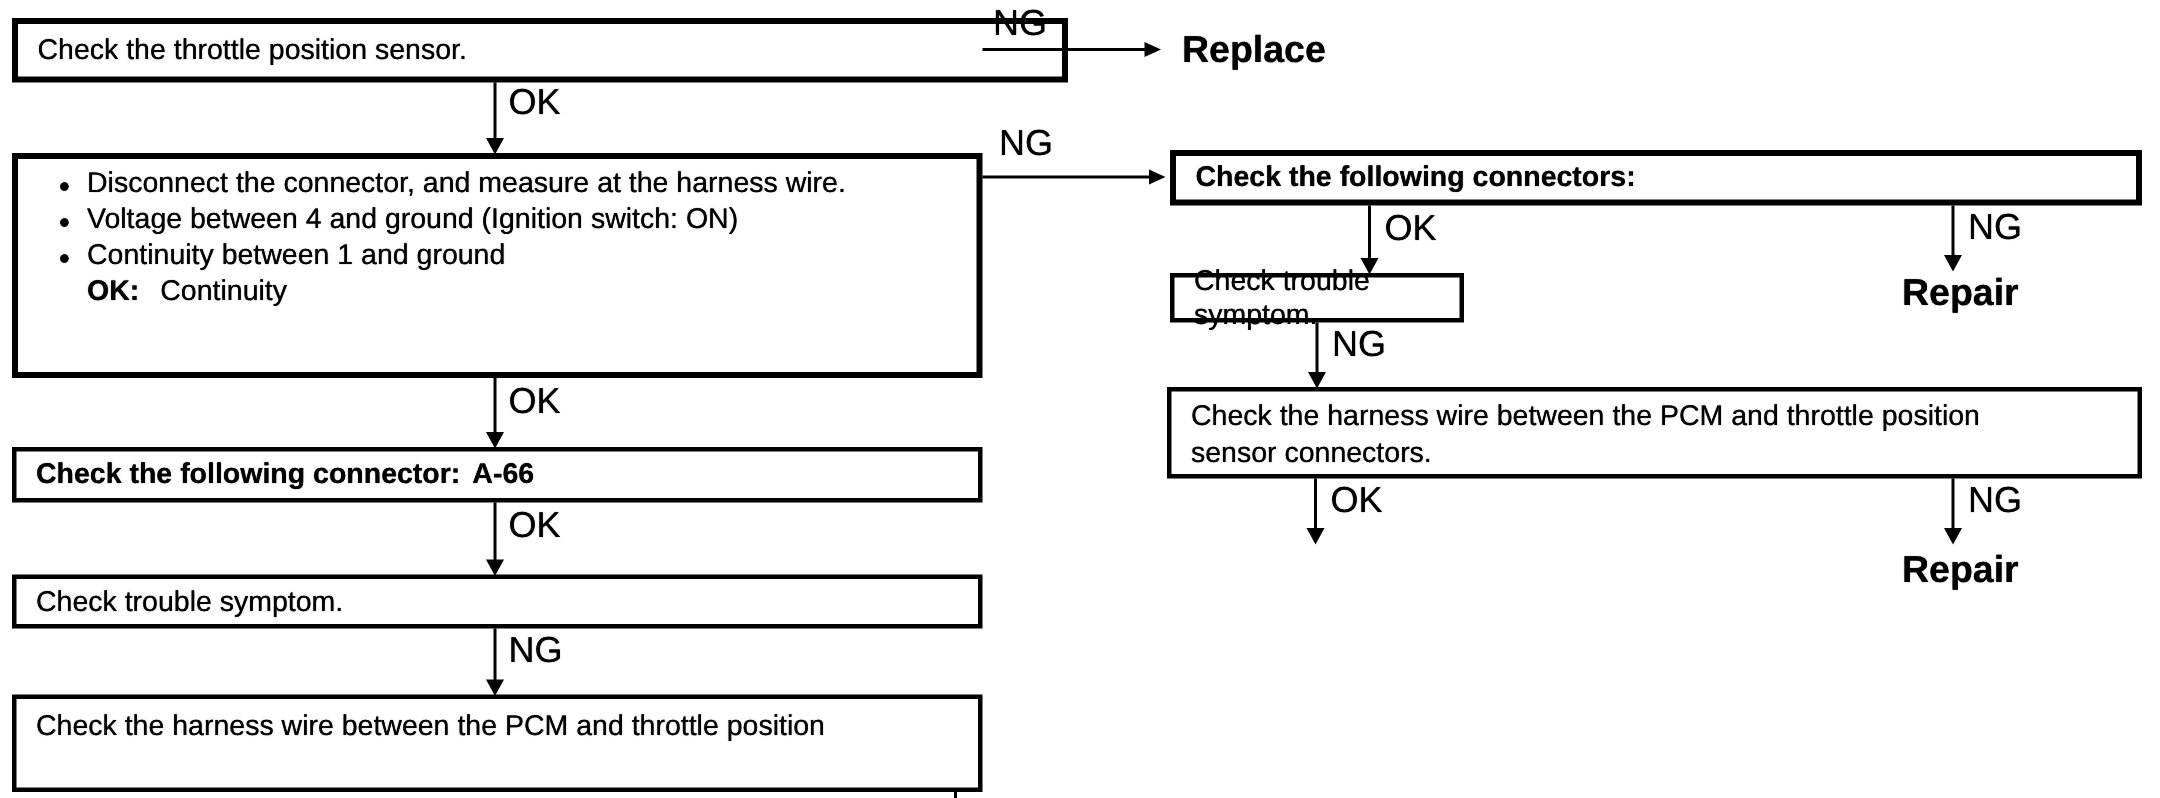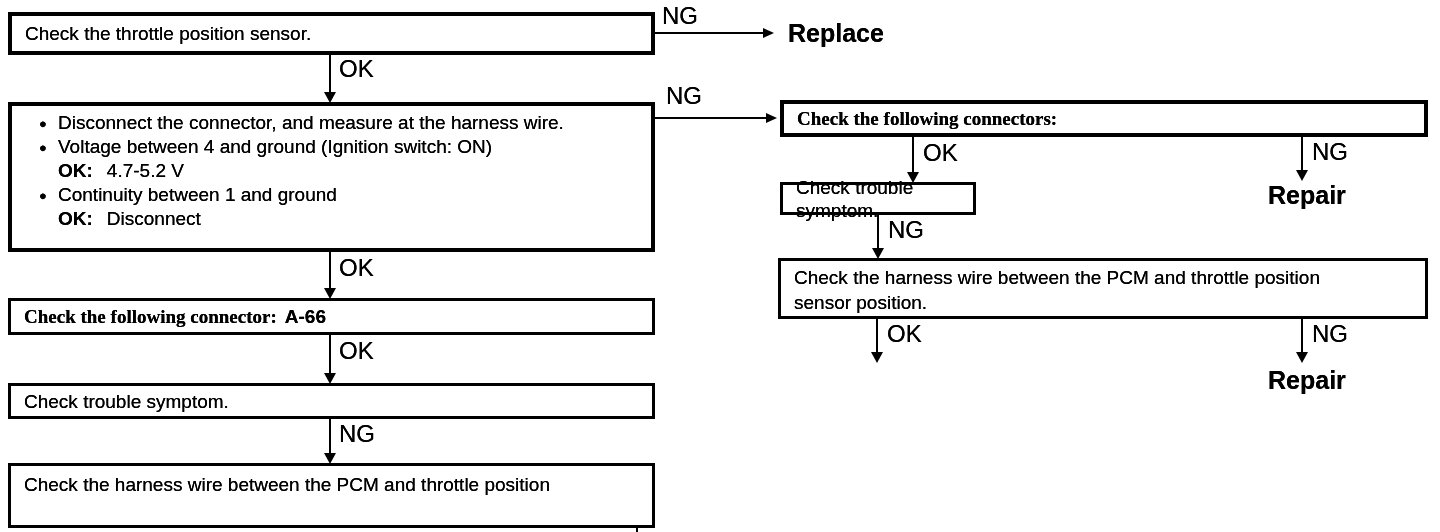--- a/index.html
+++ b/index.html
@@ -9,21 +9,21 @@
     text-shadow:0 0 0.6px #000; 
     overflow:hidden;
   }
   .box{
     position:absolute;background:#fff;border:3px solid #000;box-sizing:border-box;
     display:flex;align-items:center;font-size:19px;line-height:23px;
     padding-left:13px;padding-right:8px;
   }
   .box.thick{border-width:4px;}
   .box.multiline{display:block;padding-top:5px;}
-  .bold{font-weight:700;font-family:Liberation Serif, serif;}
+  .bold{font-weight:700;}
   .vline{position:absolute;width:2px;background:#000;}
   .hline{position:absolute;height:2px;background:#000;}
   .arrow-down{position:absolute;width:0;height:0;
     border-left:6px solid transparent;border-right:6px solid transparent;
     border-top:11px solid #000;}
   .arrow-right{position:absolute;width:0;height:0;
     border-top:5px solid transparent;border-bottom:5px solid transparent;
     border-left:11px solid #000;}
   .edge-label{position:absolute;font-size:24px;line-height:20px;}
   .terminal{position:absolute;font-size:25px;font-weight:700;line-height:20px;}
@@ -31,42 +31,39 @@
   .m-line{position:relative;padding-left:0;}
   .m-bullet{position:absolute;left:14px;top:1px;font-size:13px;}
   .m-ind{padding-left:33px;}
   .ok-spec .ok-key{font-weight:700;margin-right:14px;}
 </style>
 </head>
 <body>
 
 <div class="diagram">
 
-  <div class="box thick" style="left:8px;top:12px;width:647px;height:43px;">
+  <div class="box thick" style="left:8px;top:12px;width:704px;height:43px;">
     <span>Check the throttle position sensor.</span>
   </div>
 
   <div class="box thick multiline" style="left:8px;top:102px;width:647px;height:150px;line-height:24px;">
     <div class="m-line m-ind">
       <span class="m-bullet">●</span>
       <span>Disconnect the connector, and measure at the harness wire.</span>
     </div>
     <div class="m-line m-ind">
       <span class="m-bullet">●</span>
       <span>Voltage between 4 and ground (Ignition switch: ON)</span>
     </div>
-    <div class="m-line m-ind ok-spec">
-      <span class="ok-key">OK:</span><span>4.7-5.2 V</span>
-    </div>
     <div class="m-line m-ind">
       <span class="m-bullet">●</span>
       <span>Continuity between 1 and ground</span>
     </div>
     <div class="m-line m-ind ok-spec">
-      <span class="ok-key">OK:</span><span>Disconnect</span>
+      <span class="ok-key">OK:</span><span>Continuity</span>
     </div>
   </div>
 
   <div class="box" style="left:8px;top:298px;width:647px;height:37px;text-align:right;">
     <span class="bold">Check the following connector:</span>
     <span style="margin-left:8px;font-weight:bold;">A-66</span>
   </div>
 
   <div class="box" style="left:8px;top:383px;width:647px;height:36px;">
     <span>Check trouble symptom.</span>
@@ -106,21 +103,21 @@
   <div class="box thick" style="left:780px;top:100px;width:648px;height:37px;">
     <span class="bold">Check the following connectors:</span>
   </div>
 
   <div class="box" style="left:780px;top:182px;width:196px;height:33px;">
     <span>Check trouble symptom.</span>
   </div>
 
   <div class="box multiline" style="left:778px;top:258px;width:650px;height:61px;line-height:25px;padding-top:4px;">
     <div>Check the harness wire between the PCM and throttle position</div>
-    <div>sensor position.</div>
+    <div>sensor connectors.</div>
   </div>
 
 
   <div class="vline" style="left:912px;top:137px;height:38px;"></div>
   <div class="arrow-down" style="left:907px;top:172px;"></div>
   <div class="edge-label" style="left:923px;top:143px;">OK</div>
 
   <div class="vline" style="left:1301px;top:137px;height:36px;"></div>
   <div class="arrow-down" style="left:1296px;top:170px;"></div>
   <div class="edge-label" style="left:1312px;top:142px;">NG</div>

